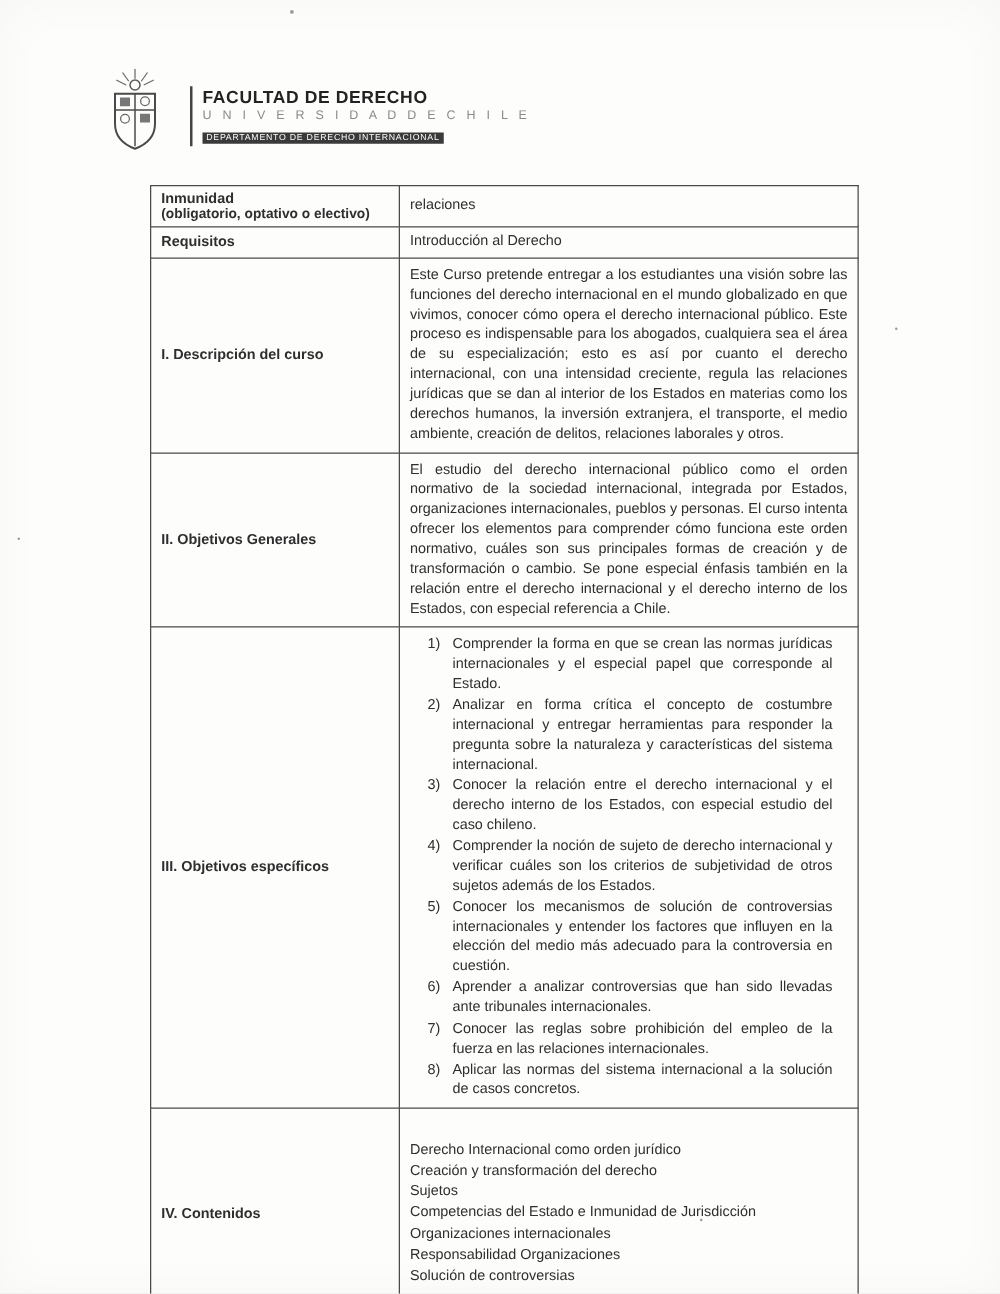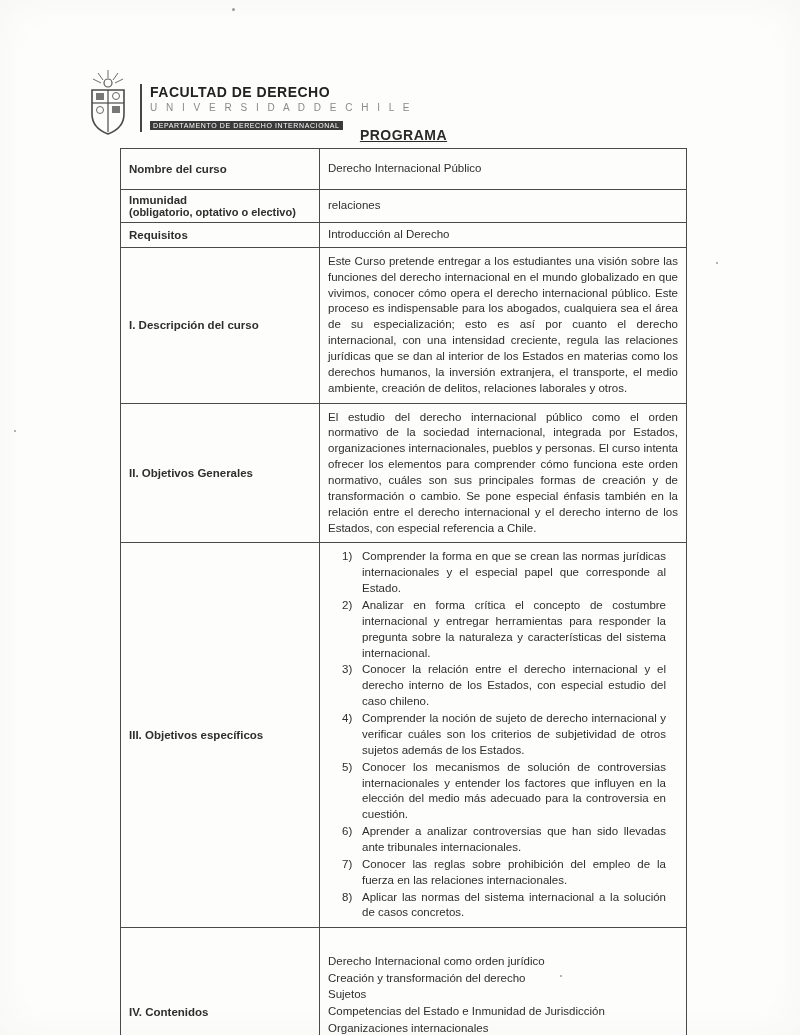--- a/index.html
+++ b/index.html
@@ -13,25 +13,25 @@
     width: 800px;
     height: 1035px;
     background: #fdfdfc;
     color: #2e2e2e;
     overflow: hidden;
     box-shadow: inset 0 0 40px rgba(0,0,0,0.03);
   }
   
   .letterhead {
     position: absolute;
-    top: 70px;
+    top: 55px;
     left: 84px;
     display: flex;
     align-items: flex-start;
-    gap: 8px;
+    gap: 20px;
   }
   .crest {
     width: 48px;
     height: 66px;
     flex: 0 0 auto;
   }
   .letterhead-text {
     border-left: 2px solid #444;
     padding-left: 8px;
     margin-top: 14px;
@@ -163,28 +163,23 @@
       <circle cx="32" cy="26" r="3.5" fill="none" stroke="#666" stroke-width="1"></circle>
       <circle cx="16" cy="40" r="3.5" fill="none" stroke="#666" stroke-width="1"></circle>
     </svg>
     <div class="letterhead-text">
       <div class="faculty-name">FACULTAD DE DERECHO</div>
       <div class="university-name">U N I V E R S I D A D   D E   C H I L E</div>
       <div class="department-name">DEPARTAMENTO DE DERECHO INTERNACIONAL</div>
     </div>
   </div>
 
-  <div class="doc-title">PROGRAMA</div>
 
   <table class="program">
     <tbody>
-      <tr class="row-nombre">
-        <td class="label-cell">Nombre del curso</td>
-        <td class="value-cell">Derecho Internacional Público</td>
-      </tr>
       <tr class="row-natur">
         <td class="label-cell">
           <span>Inmunidad</span>
           <span class="sublabel">(obligatorio, optativo o electivo)</span>
         </td>
         <td class="value-cell" style="vertical-align:middle">relaciones</td>
       </tr>
       <tr>
         <td class="label-cell">Requisitos</td>
         <td class="value-cell">Introducción al Derecho</td>

